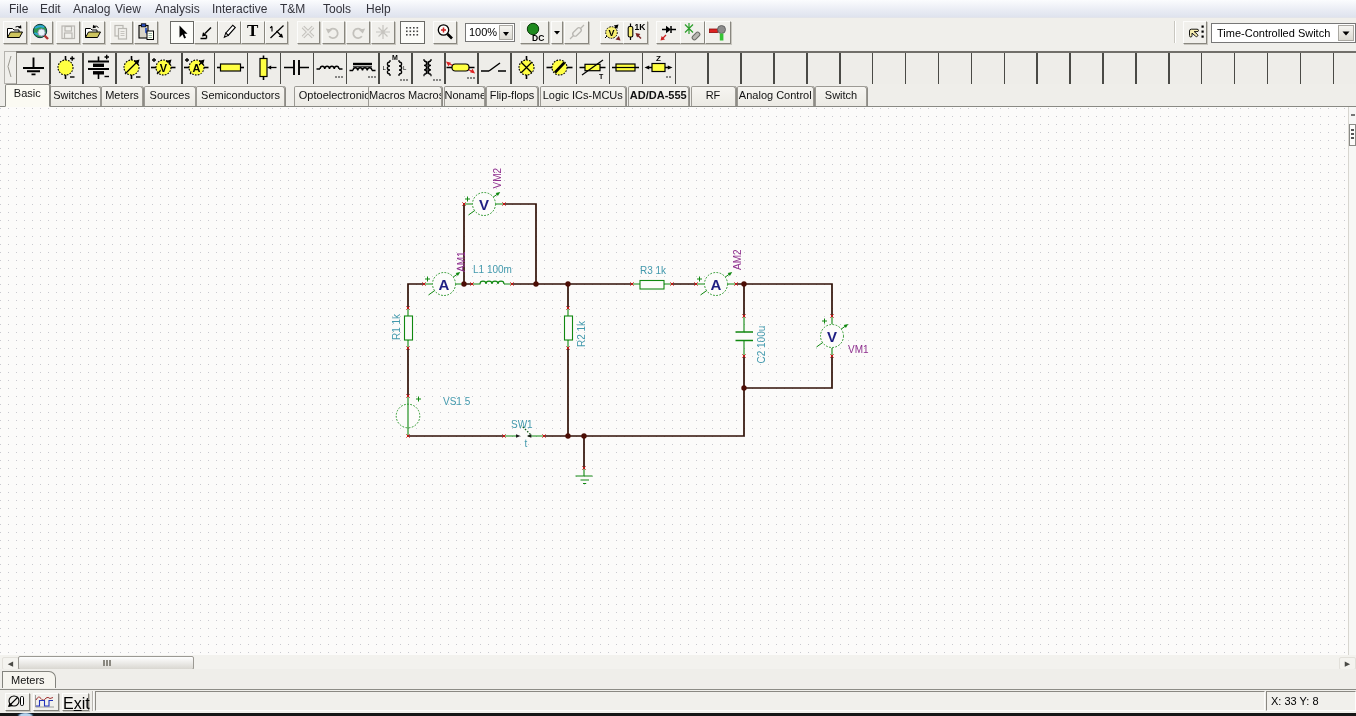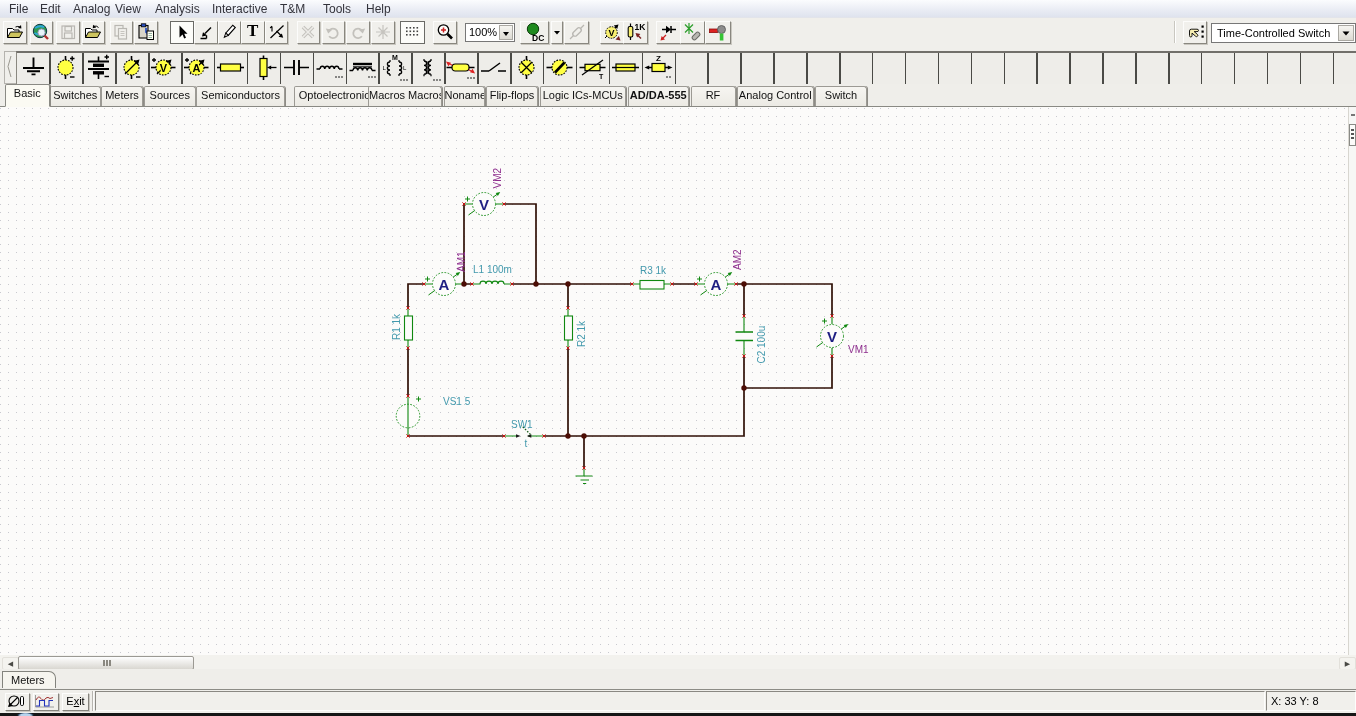--- a/index.html
+++ b/index.html
@@ -559,21 +559,21 @@
         <circle cx="8" cy="7" r="5" fill="none" stroke="#000" stroke-width="1.1"></circle>
         <path d="M3,12 L12,3" stroke="#000" stroke-width="1.1"></path>
         <path d="M2,13 L7,12 L3.6,8.4 Z" fill="#000"></path>
         <rect x="14.5" y="2.5" width="3" height="9" rx="1.2" fill="#fff" stroke="#000" stroke-width="1"></rect>
       </svg></div>
 <div class="bb" style="left:32.5px;width:24px;"><svg width="21" height="14" viewBox="0 0 21 14">
         <path d="M1.5,13 V1 M1.5,13 H20" stroke="#888" stroke-width="0.8"></path>
         <path d="M2,6 q2.5,-5 5,-1.5 t5,-0.5 q2,-1.5 4,0.5 l3,-1" fill="none" stroke="#a03030" stroke-width="1"></path>
         <path d="M2,12 h3.5 v-5.5 h5 v5.5 h4.5 v-5.5 h4" fill="none" stroke="#2233bb" stroke-width="1.1"></path>
       </svg></div>
-<div class="bb" style="left:62px;width:25px;text-align:center;font-size:11px;color:#000;"><span style="position:relative;top:0.5px;">E<span style="text-decoration:underline;">x</span>it</span></div>
+<div class="bb" style="left:62px;width:25px;text-align:center;font-size:16px;color:#000;"><span style="position:relative;top:0.5px;">E<span style="text-decoration:underline;">x</span>it</span></div>
 <div style="position:absolute;left:91.5px;top:1px;width:1px;height:20px;background:#b7b5af;border-right:1px solid #fbfbfa;"></div>
 <div class="panel" style="left:94.5px;width:1170px;"></div>
 <div class="panel" style="left:1266px;width:90px;">
       <span style="position:absolute;left:4px;top:3px;font-size:11px;color:#000;">X: 33 Y: 8</span>
     </div>
 </div>
 <div id="blackstrip" class="abs">
     <div style="position:absolute;left:17px;top:0px;width:17px;height:3px;background:radial-gradient(ellipse at 50% 160%, #b8d4ee 60%, #2a4a6a 75%, #161616 85%);border-radius:40%;"></div>
   </div>
 

